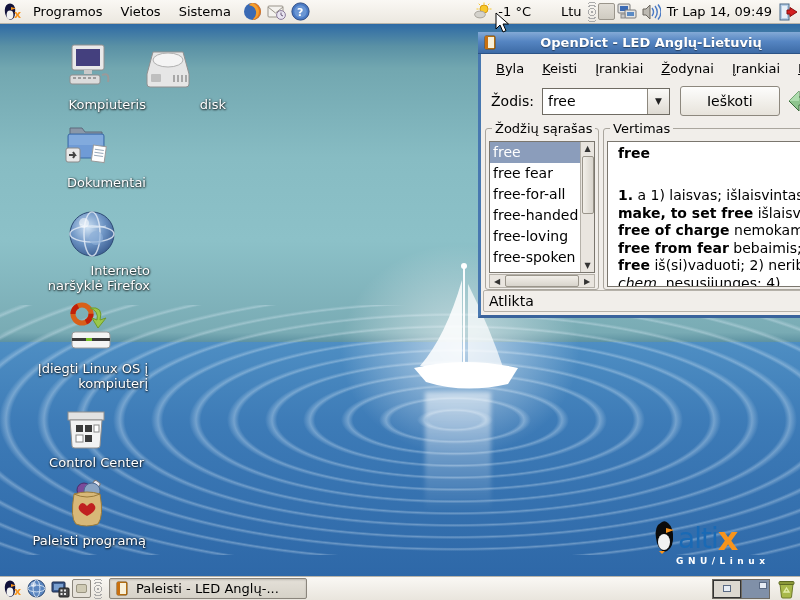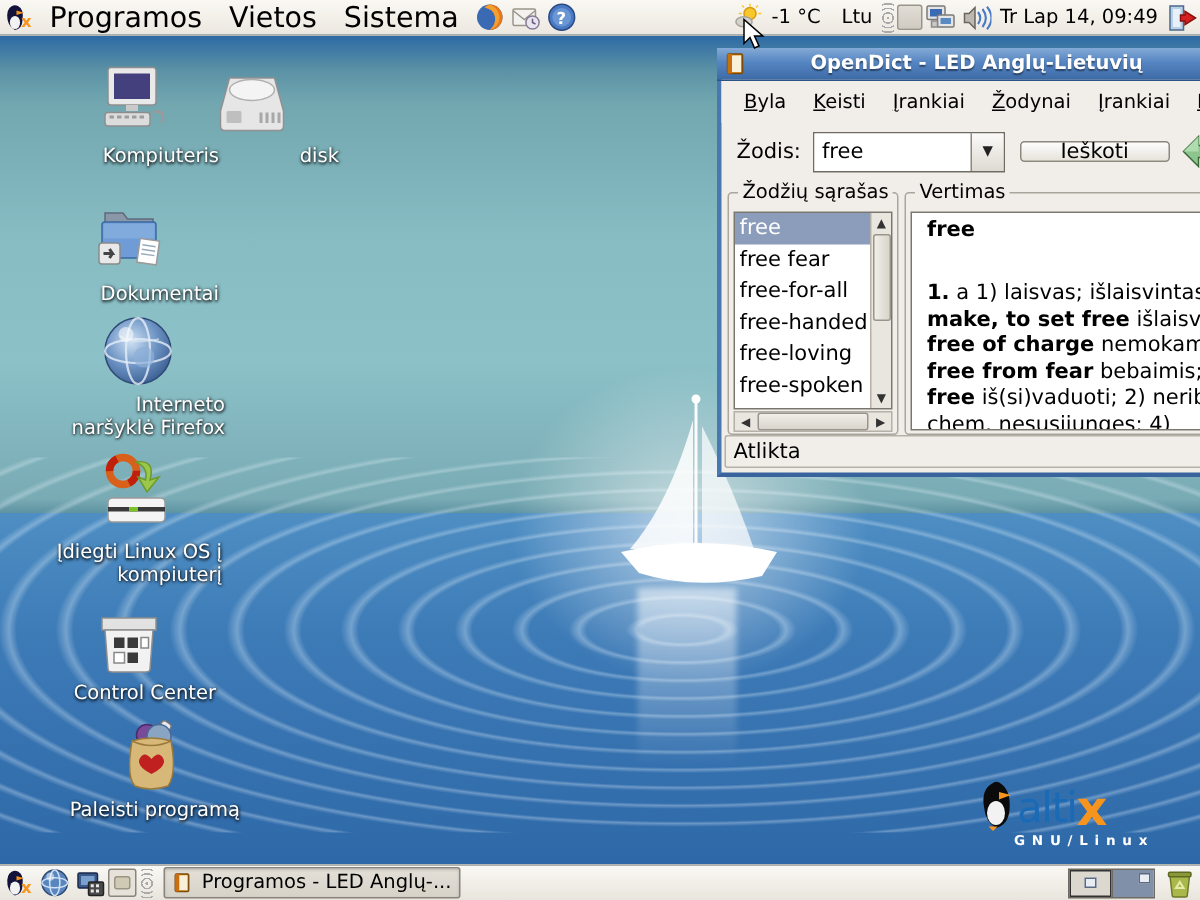--- a/index.html
+++ b/index.html
@@ -25,60 +25,60 @@
   .baltix{position:absolute;left:652px;top:520px;width:150px}
   .baltix-row{display:flex;align-items:flex-end}
   .baltix-word{font-weight:normal;font-size:28px;line-height:30px;letter-spacing:-1px;color:var(--baltix_blue,#1a6ab5)}
   .baltix-x{font-weight:bold;font-size:32px;line-height:30px;color:var(--baltix_orange,#f7941d)}
   .baltix-sub{color:#fff;font-size:9px;font-weight:bold;letter-spacing:4.5px;margin-top:2px;margin-left:24px}
 
   
   .panel-top{position:absolute;left:0;top:0;width:800px;height:24px;
     background:linear-gradient(180deg,#faf8f4,#ece8e0);border-bottom:1px solid #b8b4aa;
     display:flex;align-items:center;z-index:30}
-  .pmenu{padding:0 9px;height:20px;display:flex;align-items:center;font-size:19px;cursor:default}
+  .pmenu{padding:0 9px;height:20px;display:flex;align-items:center;font-size:13px;cursor:default}
   .picon{width:20px;height:20px;margin:0 2px;display:flex;align-items:center;justify-content:center}
   .spacer{flex:1}
   .ptext{font-size:13px;margin:0 4px;white-space:nowrap}
   .handle{width:8px;height:20px;margin:0 2px;background:repeating-radial-gradient(circle at 50% 50%, #aaa 0 1px, transparent 1px 3px)}
   .tray-square{width:17px;height:17px;background:linear-gradient(#e2ded6,#cfcbc1);border:1px solid #9a958b;border-radius:2px}
 
   
   .tooltip{position:absolute;left:508px;top:27px;height:22px;background:var(--tooltip_bg,#fdfdc0);
     border:1px solid #000;display:flex;align-items:center;padding:0 5px;font-size:13px;z-index:60;white-space:nowrap}
   .cursor{position:absolute;left:495px;top:12px;z-index:70}
 
   
   .dicon{position:absolute;width:116px;text-align:right;cursor:default;z-index:5}
   .dicon .ic{display:flex;justify-content:center;margin-bottom:3px}
   .dicon .lbl{color:#fff;font-size:13px;line-height:15px;text-shadow:0 1px 2px rgba(0,0,0,.85),1px 0 2px rgba(0,0,0,.6)}
   .di-komp{left:30px;top:42px}.di-disk{left:110px;top:44px}
-  .di-dok{left:30px;top:136px}.di-siuk{left:108px;top:122px}
+  .di-dok{left:30px;top:122px}.di-siuk{left:108px;top:122px}
   .di-ff{left:34px;top:208px}.di-inst{left:32px;top:302px}
-  .di-cc{left:28px;top:408px}.di-run{left:44px;top:478px}
+  .di-cc{left:28px;top:408px}.di-run{left:30px;top:478px}
 
   
   .win{position:absolute;left:478px;top:32px;width:340px;height:286px;z-index:40;
     background:#f1eeea;border-left:3px solid #4878b0;border-right:3px solid #4878b0;border-bottom:3px solid #39639c}
   .titlebar{position:absolute;left:-3px;top:0;width:346px;height:22px;
     background:linear-gradient(180deg,#84aad6 0%,#5585c2 45%,#3d6ba6 100%);
     display:flex;align-items:center;border-bottom:1px solid #2c5386}
   .title-text{position:absolute;left:0;width:100%;text-align:center;color:#fff;font-weight:bold;font-size:13px;
     text-shadow:0 1px 1px rgba(0,0,0,.45);white-space:nowrap}
   .title-icon{margin-left:5px;z-index:2}
   .menubar{position:absolute;left:0;top:22px;width:337px;height:28px;display:flex;align-items:center;padding-left:6px;background:#f1eeea}
   .mitem{padding:4px 9px;font-size:13px;white-space:nowrap}
   .mitem::first-letter{text-decoration:underline}
   .searchrow{position:absolute;left:0;top:50px;width:337px;height:38px;display:flex;align-items:center}
   .slabel{margin-left:10px;font-size:14px}
   .combo{display:flex;margin-left:8px;height:27px;width:128px;border:1px solid #6f6b63;background:#fff}
   .combo-entry{flex:1;padding:4px 5px;font-size:14px;background:#fff}
   .combo-btn{width:22px;background:linear-gradient(#fbfaf8,#dedad2);border-left:1px solid #8d887e;
     display:flex;align-items:center;justify-content:center;font-size:9px;color:#222}
-  .btn{margin-left:10px;height:14px;padding:0 26px;display:flex;align-items:center;justify-content:center;
+  .btn{margin-left:10px;height:30px;padding:0 26px;display:flex;align-items:center;justify-content:center;
     background:linear-gradient(#fdfdfc,#e7e3db);border:1px solid #8d887e;border-radius:3px;font-size:14px}
   .backarrow{position:absolute;left:306px;top:57px}
 
   .frame{position:absolute;border:1px solid #aaa69e;border-radius:3px}
   .frame-label{position:absolute;left:6px;top:-8px;background:#f1eeea;padding:0 3px;font-size:13px;white-space:nowrap}
   .frame-words{left:4px;top:96px;width:114px;height:162px}
   .frame-trans{left:122px;top:96px;width:216px;height:162px}
 
   .listwrap{position:absolute;left:3px;top:12px;width:106px;height:132px;background:#fff;border:1px solid #7a766e;display:flex}
   .listrows{flex:1;overflow:hidden}
@@ -91,21 +91,21 @@
   .hscroll{position:absolute;left:3px;top:145px;width:106px;height:14px;background:#e9e5df;border:1px solid #b5b1a9;
     display:flex;align-items:center;font-size:8px;color:#333}
   .hthumb{flex:1;height:12px;background:linear-gradient(#f2efe9,#d8d4cc);border:1px solid #9a958b;border-radius:2px;margin:0 1px}
 
   .transbox{position:absolute;left:3px;top:12px;width:212px;height:146px;background:#fff;border:1px solid #7a766e;
     padding:3px 0 0 10px;overflow:hidden}
   .headword{font-weight:bold;font-size:14px}
   .tpara{margin-top:26px}
   .tline{font-size:14px;line-height:17.5px;white-space:nowrap}
   .lead-b{font-weight:bold}
-  .lead-i{}
+  .lead-i{font-style:italic}
 
   .statusbar{position:absolute;left:2px;top:258px;width:334px;height:22px;background:#f1eeea;
     border:1px solid #b5b1a9;border-radius:2px;display:flex;align-items:center;padding-left:5px;font-size:14px}
 
   
   .panel-bottom{position:absolute;left:0;top:576px;width:800px;height:24px;
     background:linear-gradient(180deg,#faf8f4,#e9e5dd);border-top:1px solid #b8b4aa;
     display:flex;align-items:center;z-index:30}
   .task-btn{display:flex;align-items:center;height:21px;width:198px;margin-left:4px;padding:0 5px;
     background:linear-gradient(#e4e0d8,#d6d2c8);border:1px solid #8a857c;border-radius:2px;
@@ -322,21 +322,21 @@
             <line x1="11" y1="0.5" x2="11" y2="2.5"></line>
             <line x1="5.5" y1="7" x2="3.5" y2="7"></line>
             <line x1="18.5" y1="7" x2="16.5" y2="7"></line>
             <line x1="7" y1="3" x2="5.7" y2="1.7"></line>
             <line x1="15" y1="3" x2="16.3" y2="1.7"></line>
           </g>
         <ellipse cx="7" cy="12.5" rx="5.4" ry="3.4" fill="#d4d2cc" stroke="#a8a49c"></ellipse>
       </svg>
     </div>
     <span class="ptext">-1 °C</span>
-    <span class="ptext" style="margin-left:10px">Ltu</span>
+    <span class="ptext" style="margin-left:26px">Ltu</span>
     <div class="handle"></div>
     <div class="tray-square"></div>
     <div class="picon">
       <svg width="20" height="19" viewBox="0 0 20 19">
         <rect x="1" y="2" width="12" height="9" rx="1" fill="#e4e4e4" stroke="#7a7a7a"></rect>
         <rect x="3" y="4" width="8" height="5" fill="#3a6ab4"></rect>
         <rect x="8" y="8" width="11" height="8" rx="1" fill="#e4e4e4" stroke="#7a7a7a"></rect>
         <rect x="10" y="10" width="7" height="4" fill="#5a8ac4"></rect>
         <rect x="4" y="12" width="4" height="4" fill="#c8c8c8" stroke="#8a8a8a"></rect>
       </svg>
@@ -471,21 +471,21 @@
     <div class="showdesk">
         <i></i>
       </div>
     <div class="handle" style="margin:0 3px"></div>
     <div class="task-btn">
       <svg width="15" height="15" viewBox="0 0 15 15">
         <rect x="2" y="1" width="10" height="13" rx="1" fill="#e89018" stroke="#7a4a08"></rect>
         <rect x="4" y="2" width="7" height="11" fill="#f8f0d8"></rect>
         <rect x="2" y="1" width="3" height="13" fill="#c87010"></rect>
       </svg>
-      <span>Programos - LED Anglų-...</span>
+      <span>Paleisti - LED Anglų-...</span>
     </div>
     <div class="wswitch">
       <div class="wcell active">
           <span class="mini"></span>
         </div>
       <div class="wcell other">
           <span class="mini"></span>
         </div>
     </div>
     <div class="picon" style="margin-right:4px">

